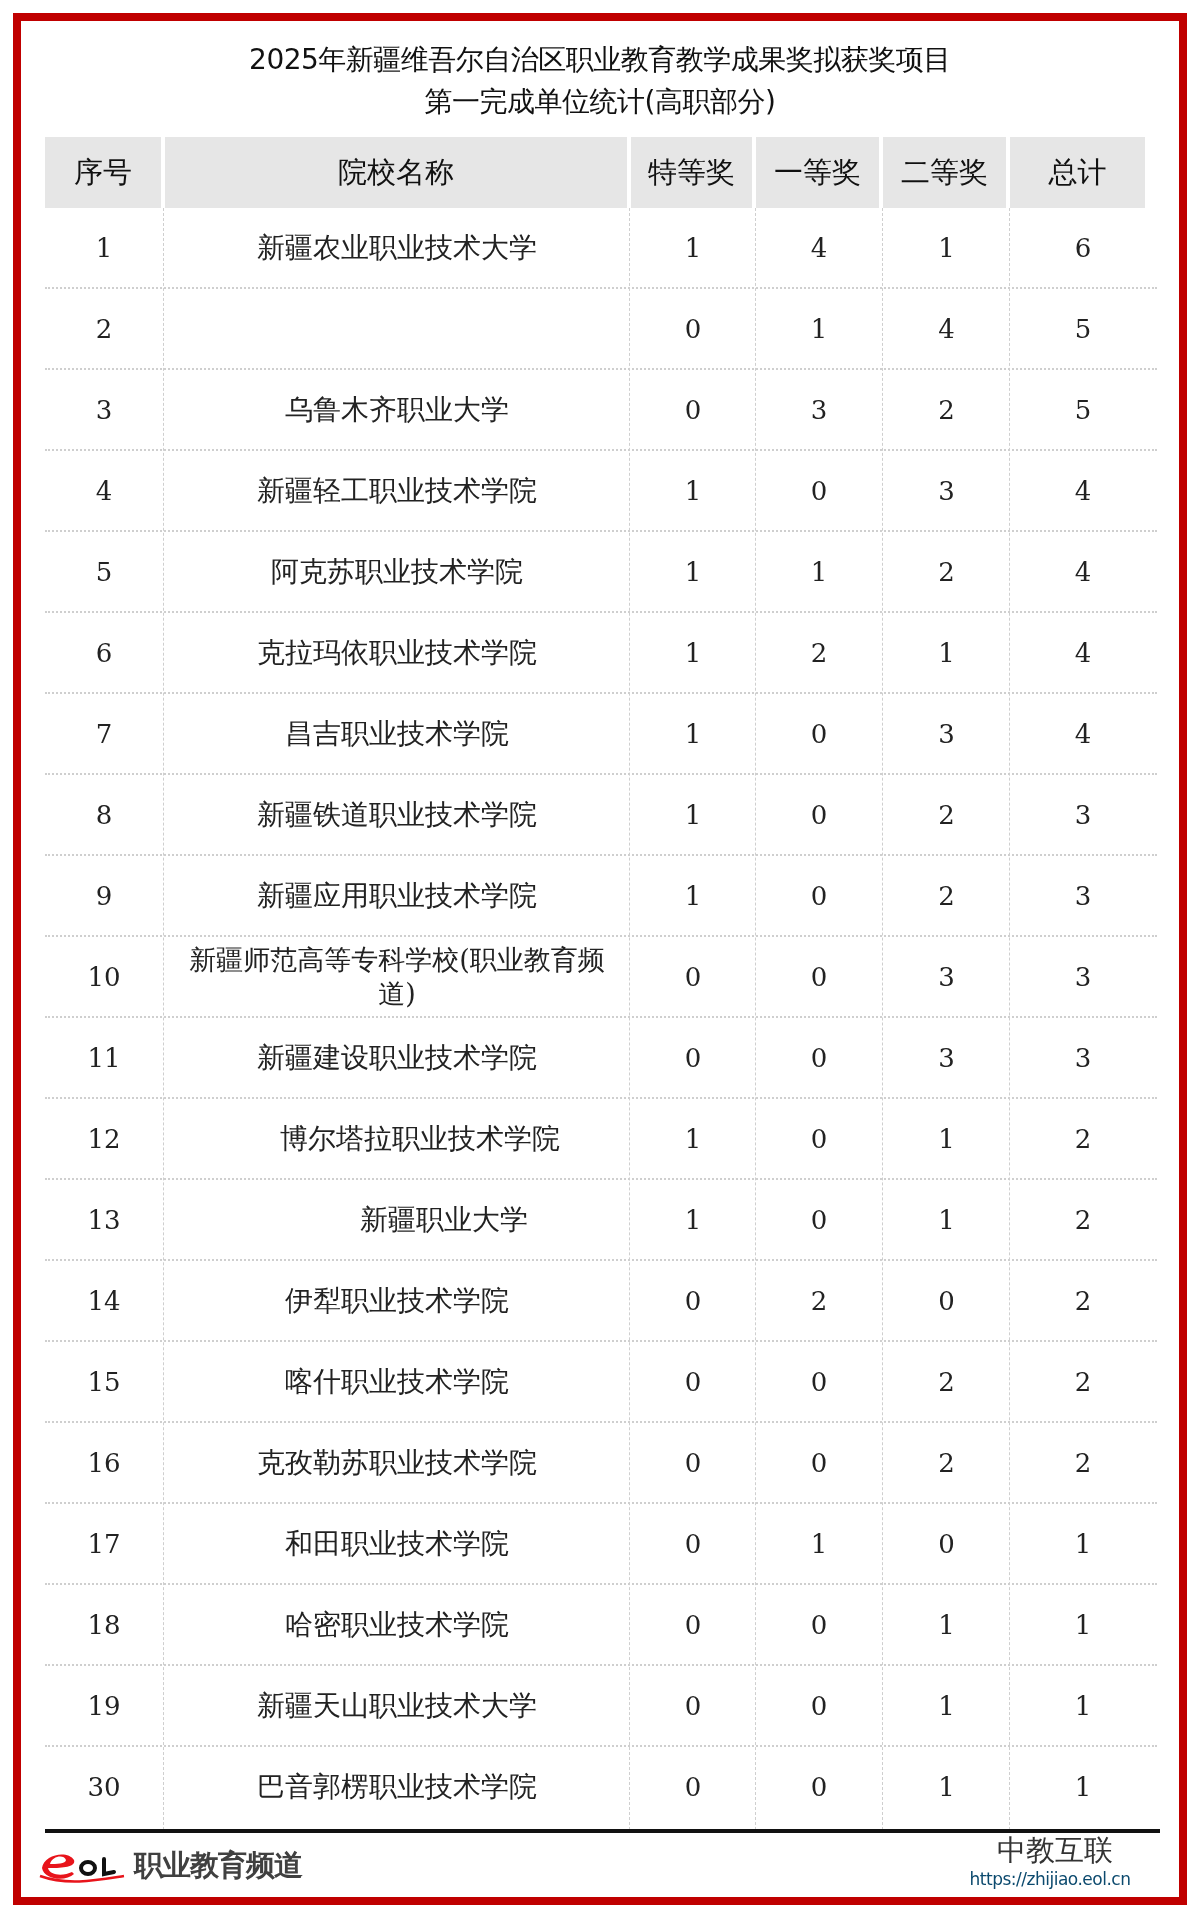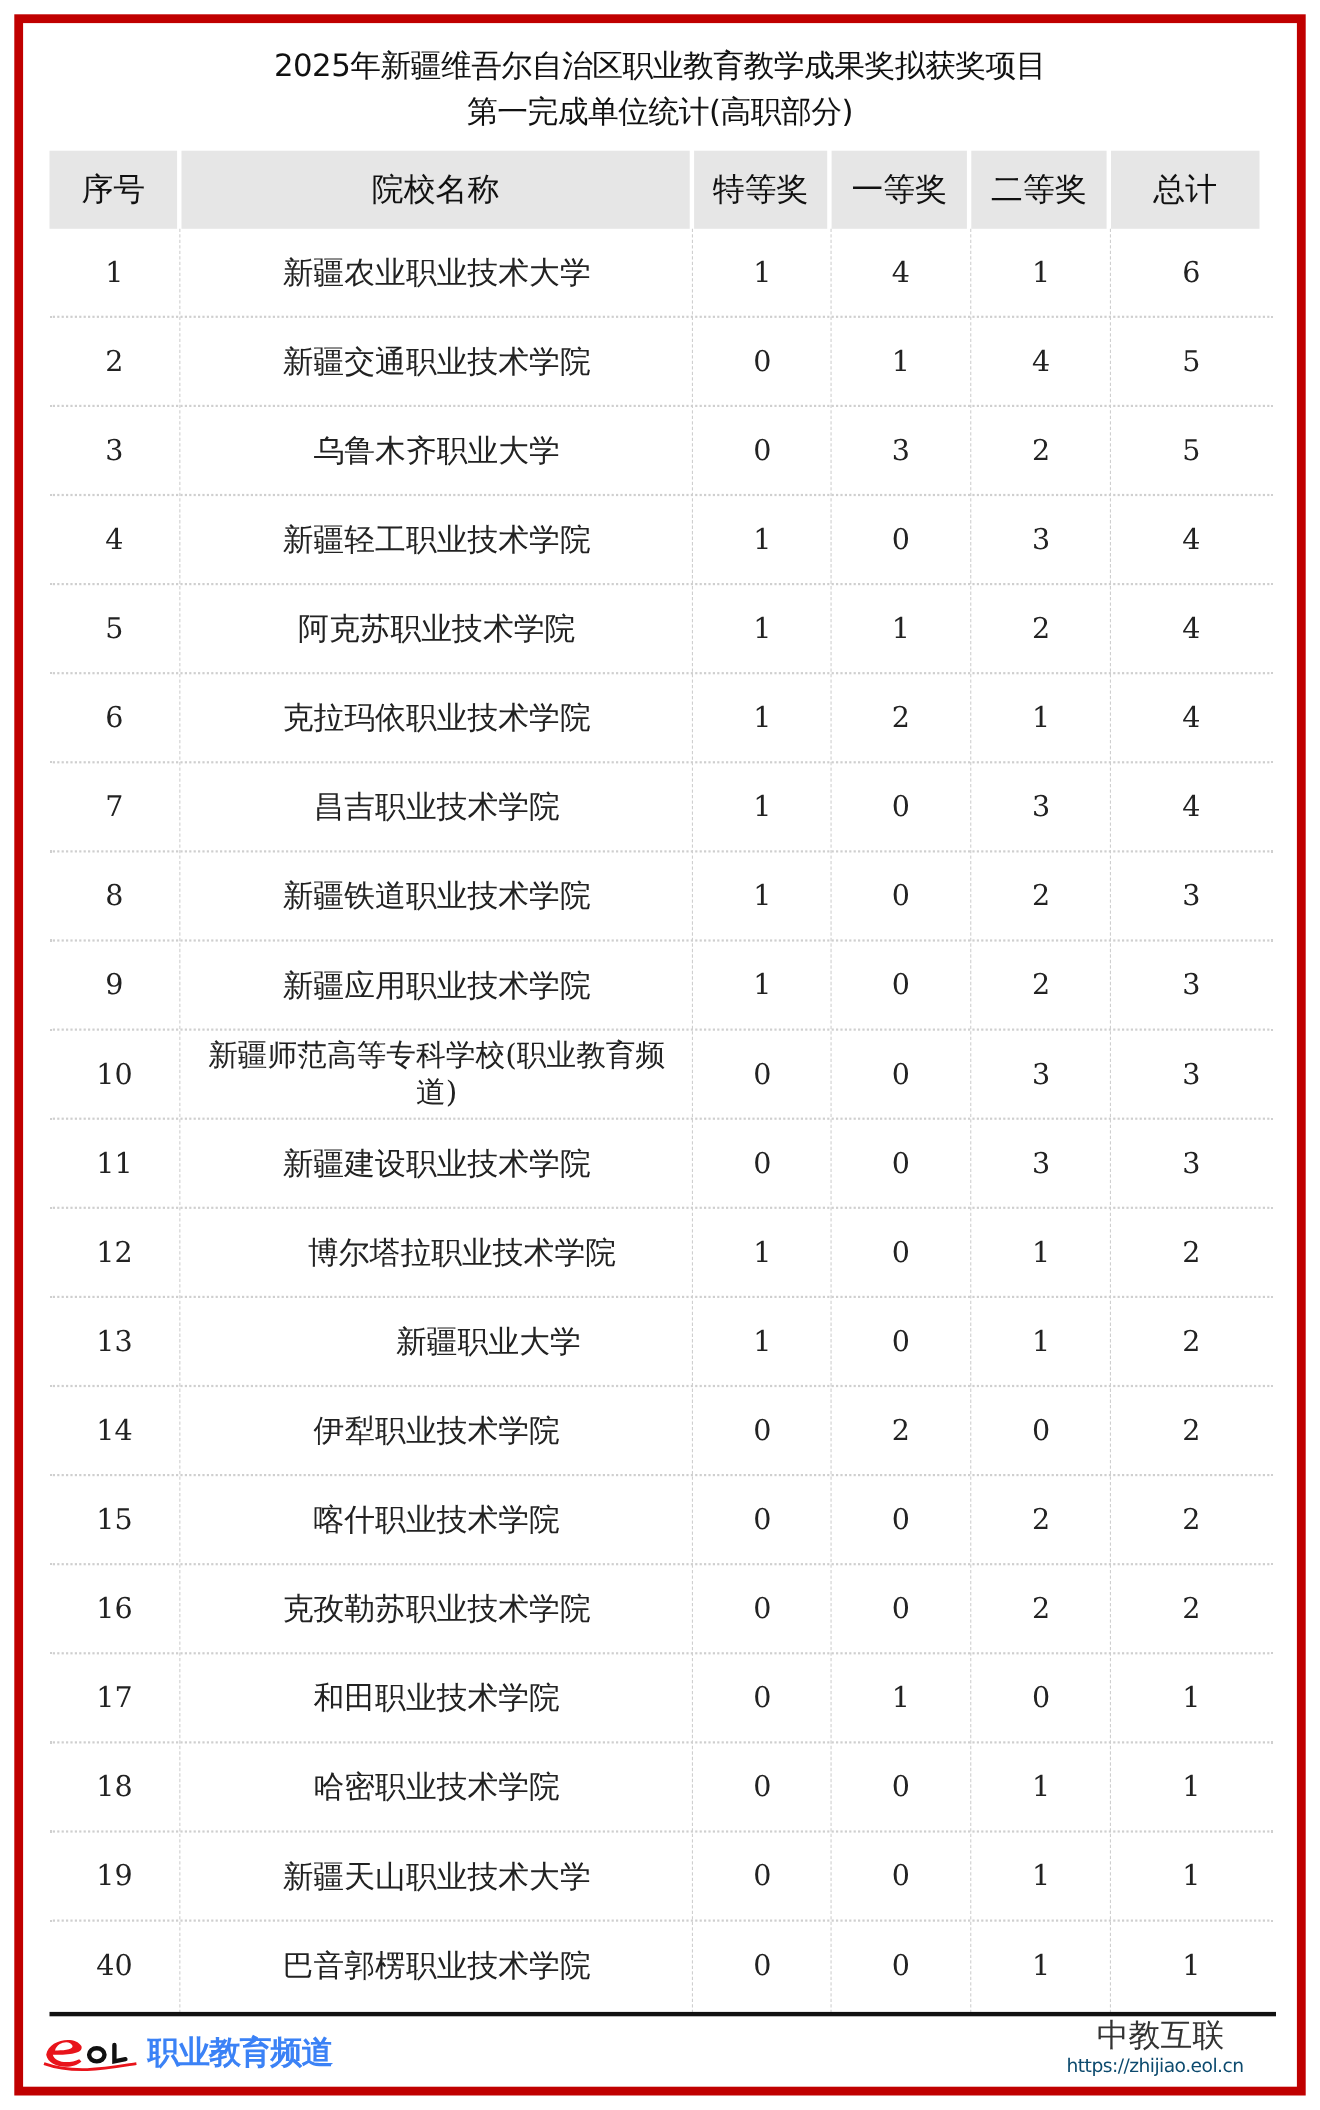--- a/index.html
+++ b/index.html
@@ -27,21 +27,21 @@
   .cell { position: absolute; top: 0; height: 79px; display: flex; align-items: center;
     justify-content: center; text-align: center;
     font-family: "DejaVu Serif", serif; font-size: 26px; color: #222; line-height: 34px; }
   .cell.name { font-size: 28px; letter-spacing: 0px; }
   .vline { position: absolute; width: 0; border-left: 1px dashed #cfcfcf; top: 208px; height: 1622px; }
 
   .thick { position: absolute; left: 45px; top: 1829px; width: 1115px; height: 4px; background: #111; }
 
   .logo { position: absolute; left: 38px; top: 1846px; width: 88px; height: 40px; }
   .brand { position: absolute; left: 134px; top: 1847px; font-family: "DejaVu Sans", sans-serif;
-    font-weight: bold; font-size: 29px; color: #3b82f6; letter-spacing: -1px; line-height: 36px; }
+    font-weight: bold; font-size: 29px; color: #404040; letter-spacing: -1px; line-height: 36px; }
   .right-brand { position: absolute; left: 980px; top: 1832px; width: 150px; text-align: center;
     font-family: "DejaVu Sans", sans-serif; font-size: 29px; color: #333; line-height: 36px; }
   .url { position: absolute; left: 950px; top: 1868px; width: 200px; text-align: center;
     font-family: "DejaVu Sans", sans-serif; font-size: 17px; color: #0c4a6e; line-height: 22px; letter-spacing: -0.5px; }
 </style>
 </head>
 <body>
 
 <div class="frame"></div>
 
@@ -67,21 +67,20 @@
     <div class="row" style="top: 208px; left: 45px;">
       <div class="cell" style="left: 0px; width: 118px;">1</div>
       <div class="cell name" style="left: 120px; width: 464px;">新疆农业职业技术大学</div>
       <div class="cell" style="left: 586px; width: 124px;">1</div>
       <div class="cell" style="left: 711px; width: 126px;">4</div>
       <div class="cell" style="left: 839px; width: 125px;">1</div>
       <div class="cell" style="left: 966px; width: 144px;">6</div>
     </div>
     <div class="row" style="top: 289px; left: 45px;">
       <div class="cell" style="left: 0px; width: 118px;">2</div>
-      <div class="cell name" style="left: 120px; width: 464px;">新疆交通职业技术学院</div>
       <div class="cell" style="left: 586px; width: 124px;">0</div>
       <div class="cell" style="left: 711px; width: 126px;">1</div>
       <div class="cell" style="left: 839px; width: 125px;">4</div>
       <div class="cell" style="left: 966px; width: 144px;">5</div>
     </div>
     <div class="row" style="top: 370px; left: 45px;">
       <div class="cell" style="left: 0px; width: 118px;">3</div>
       <div class="cell name" style="left: 120px; width: 464px;">乌鲁木齐职业大学</div>
       <div class="cell" style="left: 586px; width: 124px;">0</div>
       <div class="cell" style="left: 711px; width: 126px;">3</div>
@@ -210,21 +209,21 @@
     </div>
     <div class="row" style="top: 1666px; left: 45px;">
       <div class="cell" style="left: 0px; width: 118px;">19</div>
       <div class="cell name" style="left: 120px; width: 464px;">新疆天山职业技术大学</div>
       <div class="cell" style="left: 586px; width: 124px;">0</div>
       <div class="cell" style="left: 711px; width: 126px;">0</div>
       <div class="cell" style="left: 839px; width: 125px;">1</div>
       <div class="cell" style="left: 966px; width: 144px;">1</div>
     </div>
     <div class="row last" style="top: 1747px; left: 45px;">
-      <div class="cell" style="left: 0px; width: 118px;">40</div>
+      <div class="cell" style="left: 0px; width: 118px;">30</div>
       <div class="cell name" style="left: 120px; width: 464px;">巴音郭楞职业技术学院</div>
       <div class="cell" style="left: 586px; width: 124px;">0</div>
       <div class="cell" style="left: 711px; width: 126px;">0</div>
       <div class="cell" style="left: 839px; width: 125px;">1</div>
       <div class="cell" style="left: 966px; width: 144px;">1</div>
     </div>
   </div>
 
 <div class="thick"></div>
 

